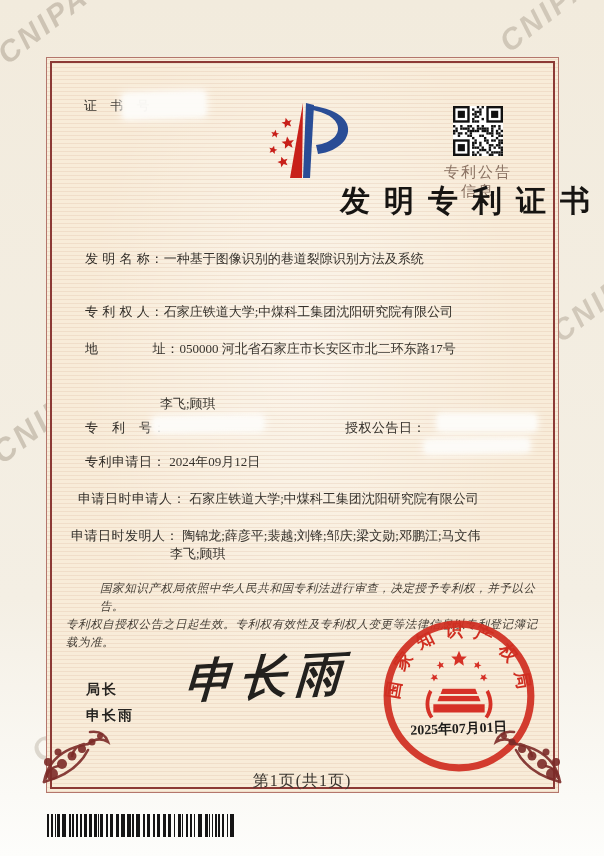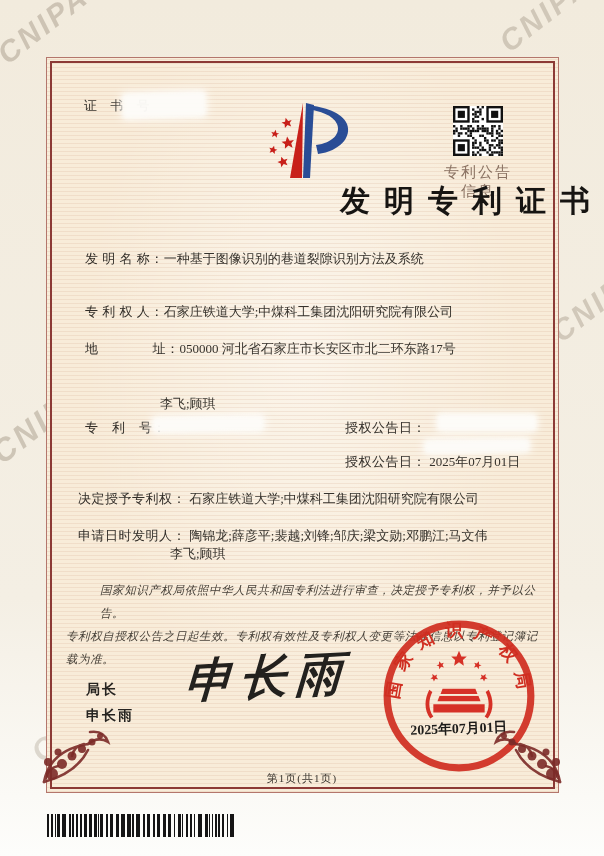--- a/index.html
+++ b/index.html
@@ -29,38 +29,38 @@
   .redact{
     position:absolute;background:rgba(253,252,249,0.96);border-radius:4px;
     filter:blur(2px);box-shadow:0 0 8px rgba(255,255,255,0.95);
   }
   .title{
     position:absolute;left:0;top:181px;width:100%;text-align:right;
     font-size:30px;font-weight:700;letter-spacing:14px;text-indent:14px;color:#161412;
   }
   .statement{
     position:absolute;left:66px;top:579px;width:472px;
-    font-size:11.5px;font-style:italic;line-height:23px;letter-spacing:0.6px;color:#453f37;
+    font-size:11.5px;font-style:italic;line-height:18px;letter-spacing:0.6px;color:#453f37;
   }
   .statement .l1{padding-left:34px;}
   .director{
     position:absolute;left:86px;top:676px;font-family:"Liberation Sans","DejaVu Sans",sans-serif;
     font-size:14px;font-weight:700;color:#262421;line-height:26px;letter-spacing:2px;
   }
   .signature{
     position:absolute;left:180px;top:640px;width:175px;height:74px;
     font-size:47px;font-weight:700;font-style:italic;color:#23211e;
     transform:rotate(-3deg) skewX(-6deg);letter-spacing:8px;text-align:center;line-height:74px;
   }
   .qr-caption{
     position:absolute;left:438px;top:163px;width:80px;text-align:center;
     font-size:15px;color:#8a7262;letter-spacing:2px;
   }
   .certno{position:absolute;left:84px;top:97px;font-size:13px;letter-spacing:5px;color:#37332d;}
-  .footer-page{position:absolute;left:0;top:771px;width:100%;text-align:center;font-size:11px;color:#3a352f;letter-spacing:1px;}
+  .footer-page{position:absolute;left:0;top:771px;width:100%;text-align:center;font-size:16px;color:#3a352f;letter-spacing:1px;}
   .seal-wrap{position:absolute;left:381px;top:618px;width:156px;height:156px;}
   .ornament{position:absolute;width:76px;height:76px;}
 </style>
 </head>
 <body>
 
 <div class="page">
 
   <span class="watermark" style="left:-10px;top:8px;font-size:30px;opacity:.5;">CNIPA</span>
   <span class="watermark" style="left:492px;top:-4px;font-size:30px;opacity:.45;">CNIPA</span>
@@ -249,29 +249,29 @@
   <div class="field-row" style="left:85px;top:419px;">
     <span class="row-label">专　利　号：</span>
   </div>
   <div class="redact" style="left:152px;top:416px;width:112px;height:16px;transform:rotate(-1deg);"></div>
   <div class="field-row" style="left:345px;top:419px;">
     <span class="row-label">授权公告日：</span>
   </div>
   <div class="redact" style="left:437px;top:414px;width:100px;height:17px;"></div>
   <div class="redact" style="left:424px;top:439px;width:106px;height:14px;transform:rotate(-1deg);"></div>
 
-  <div class="field-row" style="left:345px;top:453px;">
-    <span class="row-label">授权公告日：</span> <span class="field-value">2025年07月01日</span>
+  <div class="field-row" style="left:85px;top:453px;">
+    <span class="row-label">专利申请日：</span> <span class="field-value">2024年09月12日</span>
   </div>
 
   <div class="field-row" style="left:78px;top:490px;">
-    <span class="row-label">决定授予专利权：</span> <span class="field-value">石家庄铁道大学;中煤科工集团沈阳研究院有限公司</span>
-  </div>
-
-  <div class="field-row" style="left:78px;top:527px;">
+    <span class="row-label">申请日时申请人：</span> <span class="field-value">石家庄铁道大学;中煤科工集团沈阳研究院有限公司</span>
+  </div>
+
+  <div class="field-row" style="left:71px;top:527px;">
     <span class="row-label">申请日时发明人：</span> <span class="field-value">陶锦龙;薛彦平;裴越;刘锋;邹庆;梁文勋;邓鹏江;马文伟</span>
   </div>
   <div class="field-row" style="left:170px;top:545px;">
     <span class="field-value">李飞;顾琪</span>
   </div>
 
   <div class="statement">
     <div class="l1">国家知识产权局依照中华人民共和国专利法进行审查，决定授予专利权，并予以公告。</div>
     <div class="l2">专利权自授权公告之日起生效。专利权有效性及专利权人变更等法律信息以专利登记簿记载为准。</div>
   </div>

